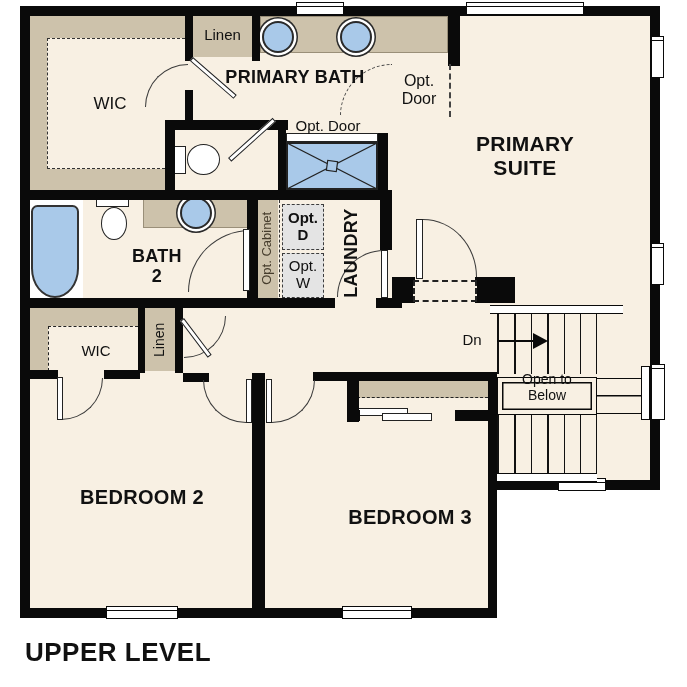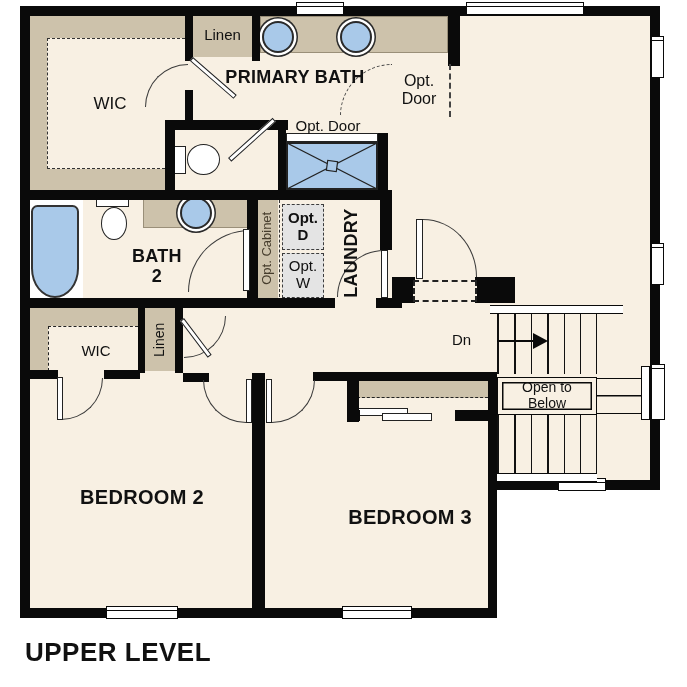--- a/index.html
+++ b/index.html
@@ -156,26 +156,27 @@
   <div class="abs arc bl" style="left:203px;top:380px;width:43px;height:43px;"></div>
   <div class="abs leaf" style="left:246px;top:379px;width:6px;height:44px;"></div>
   <div class="abs arc br" style="left:272px;top:380px;width:43px;height:43px;"></div>
   <div class="abs leaf" style="left:266px;top:379px;width:6px;height:44px;"></div>
 
   <div class="lbl" style="left:75px;top:94px;width:70px;font-size:17px;">WIC</div>
   <div class="lbl" style="left:193px;top:27px;width:59px;font-size:15px;">Linen</div>
   <div class="lbl big" style="left:225px;top:67px;width:140px;">PRIMARY BATH</div>
   <div class="lbl" style="left:394px;top:72px;width:50px;font-size:16px;">Opt. Door</div>
   <div class="lbl" style="left:278px;top:118px;width:100px;font-size:15px;white-space:nowrap;">Opt. Door</div>
+  <div class="lbl big" style="left:450px;top:132px;width:150px;font-size:21px;">PRIMARY SUITE</div>
   <div class="lbl big" style="left:125px;top:246px;width:64px;">BATH 2</div>
   <div class="lbl big vert" style="left:301px;top:243px;width:100px;font-size:18px;">LAUNDRY</div>
   <div class="lbl vert" style="left:217px;top:241px;width:100px;font-size:13px;color:#463d2d;">Opt. Cabinet</div>
   <div class="lbl" style="left:285px;top:210px;width:36px;font-size:15px;font-weight:bold;">Opt. D</div>
   <div class="lbl" style="left:285px;top:258px;width:36px;font-size:15px;">Opt. W</div>
   <div class="lbl" style="left:68px;top:343px;width:56px;font-size:15px;">WIC</div>
   <div class="lbl vert" style="left:125px;top:332px;width:70px;font-size:14px;">Linen</div>
-  <div class="lbl" style="left:452px;top:332px;width:40px;font-size:15px;text-align:left;">Dn</div>
-  <div class="lbl" style="left:507px;top:380px;width:80px;font-size:14px;">Open to Below</div>
+  <div class="lbl" style="left:452px;top:332px;width:40px;font-size:15px;text-align:center;">Dn</div>
+  <div class="lbl" style="left:507px;top:372px;width:80px;font-size:14px;">Open to Below</div>
   <div class="lbl big" style="left:42px;top:486px;width:200px;font-size:20px;white-space:nowrap;">BEDROOM 2</div>
   <div class="lbl big" style="left:272px;top:506px;width:200px;font-size:20px;white-space:nowrap;text-align:right;">BEDROOM 3</div>
   <div class="lbl" style="left:25px;top:638px;width:300px;font-size:26px;font-weight:bold;text-align:left;letter-spacing:.5px;">UPPER LEVEL</div>
 
 </div>
 
 </body></html>

